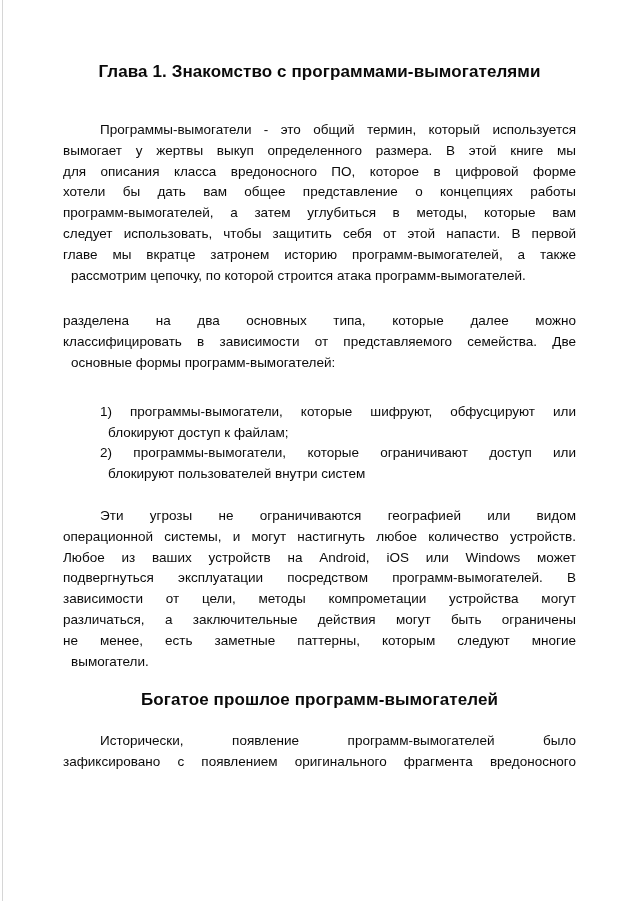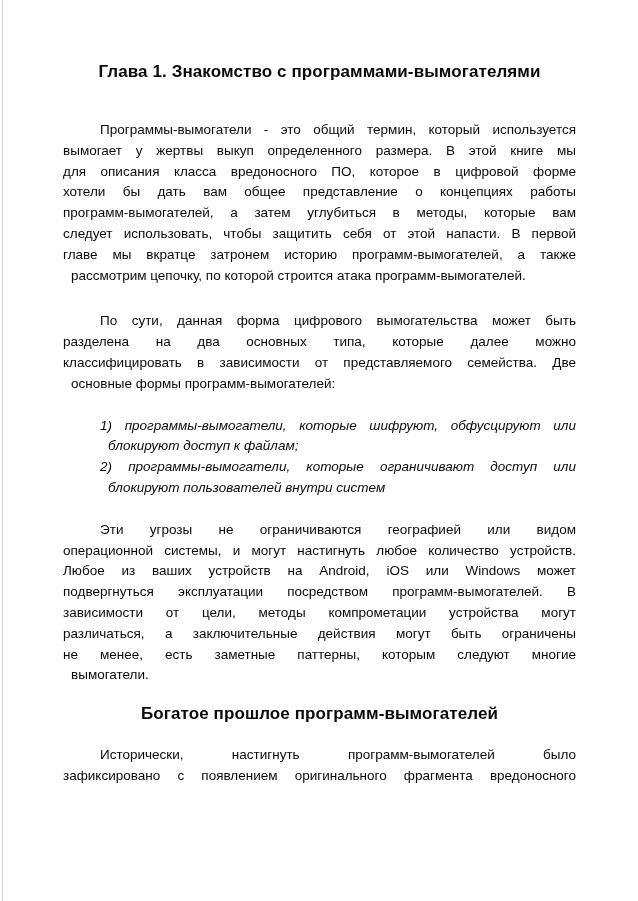--- a/index.html
+++ b/index.html
@@ -64,21 +64,21 @@
     text-align-last: left;
     padding-left: 8px;
     -moz-text-align-last: left;
   }
   .indent .line-first {
     padding-left: 37px;
     margin-top: 8px;
   }
   [data-name="paragraph-intro"]   { margin-top: 38px; }
   [data-name="paragraph-types"]   { margin-top: 25px; }
-  .list                           { margin-top: 21px; margin-left: 37px; font-style: italic; }
+  .list                           { margin-top: 28px; margin-left: 37px; }
   [data-name="paragraph-threats"] { margin-top: 21px; }
   [data-name="paragraph-history"] { margin-top: 21px; }
 </style>
 </head>
 <body>
 
 <div class="page" data-name="document-page">
   <div class="page-edge" data-name="page-left-edge-line"></div>
   <div class="content" data-name="page-content">
 
@@ -89,21 +89,20 @@
         <div class="line" data-name="text-line">вымогает у жертвы выкуп определенного размера. В этой книге мы</div>
         <div class="line" data-name="text-line">для описания класса вредоносного ПО, которое в цифровой форме</div>
         <div class="line" data-name="text-line">хотели бы дать вам общее представление о концепциях работы</div>
         <div class="line" data-name="text-line">программ-вымогателей, а затем углубиться в методы, которые вам</div>
         <div class="line" data-name="text-line">следует использовать, чтобы защитить себя от этой напасти. В первой</div>
         <div class="line" data-name="text-line">главе мы вкратце затронем историю программ-вымогателей, а также</div>
         <div class="line line-last" data-name="text-line">рассмотрим цепочку, по которой строится атака программ-вымогателей.</div>
       </div>
 
     <div class="para indent" data-name="paragraph-types">
-        <div class="line line-first" data-name="text-line">По сути, данная форма цифрового вымогательства может быть</div>
         <div class="line" data-name="text-line">разделена на два основных типа, которые далее можно</div>
         <div class="line" data-name="text-line">классифицировать в зависимости от представляемого семейства. Две</div>
         <div class="line line-last" data-name="text-line">основные формы программ-вымогателей:</div>
       </div>
 
     <div class="list" data-name="ransomware-types-list">
       <div class="para list-item" data-name="list-item-1">
           <div class="line line-first" data-name="text-line">1) программы-вымогатели, которые шифруют, обфусцируют или</div>
           <div class="line line-last" data-name="text-line">блокируют доступ к файлам;</div>
         </div>
@@ -120,18 +119,18 @@
         <div class="line" data-name="text-line">подвергнуться эксплуатации посредством программ-вымогателей. В</div>
         <div class="line" data-name="text-line">зависимости от цели, методы компрометации устройства могут</div>
         <div class="line" data-name="text-line">различаться, а заключительные действия могут быть ограничены</div>
         <div class="line" data-name="text-line">не менее, есть заметные паттерны, которым следуют многие</div>
         <div class="line line-last" data-name="text-line">вымогатели.</div>
       </div>
 
     <div class="h2" data-name="section-heading">Богатое прошлое программ-вымогателей</div>
 
     <div class="para indent" data-name="paragraph-history">
-        <div class="line line-first" data-name="text-line">Исторически, настигнуть программ-вымогателей было</div>
+        <div class="line line-first" data-name="text-line">Исторически, появление программ-вымогателей было</div>
         <div class="line" data-name="text-line">зафиксировано с появлением оригинального фрагмента вредоносного</div>
       </div>
 
   </div>
 </div>
 
 </body></html>

